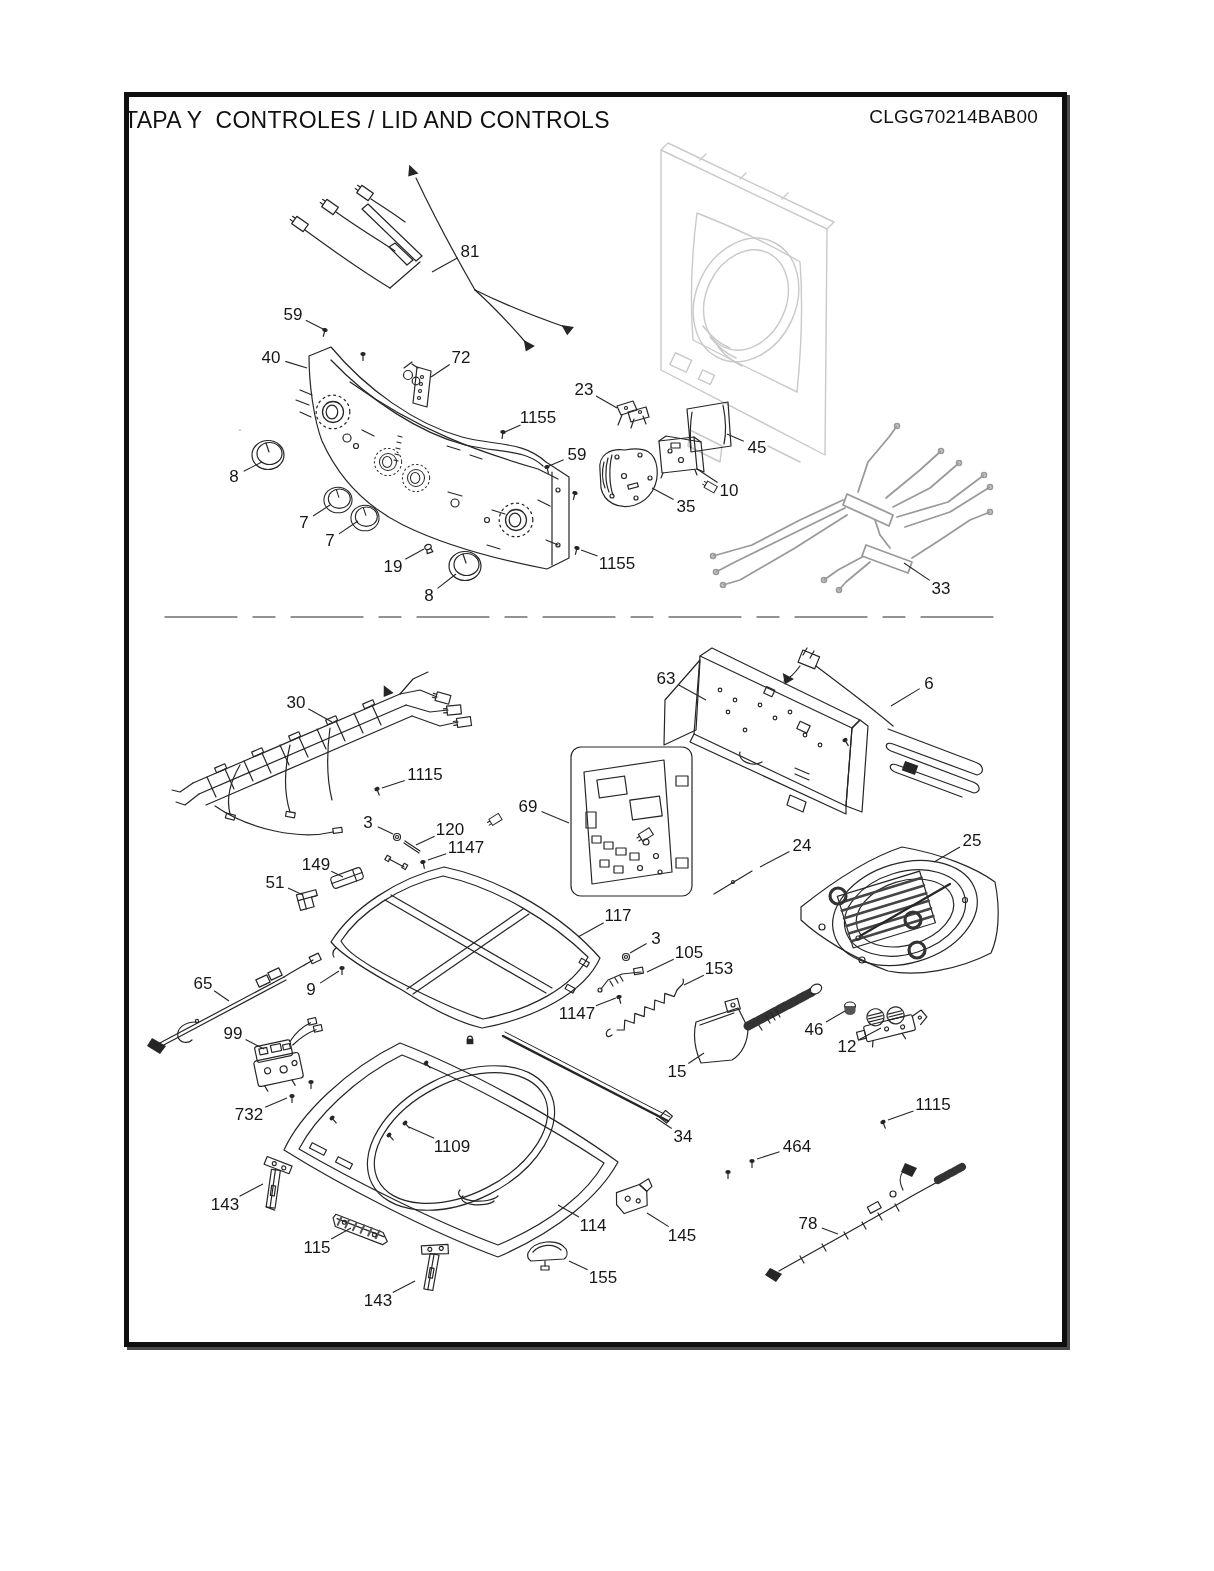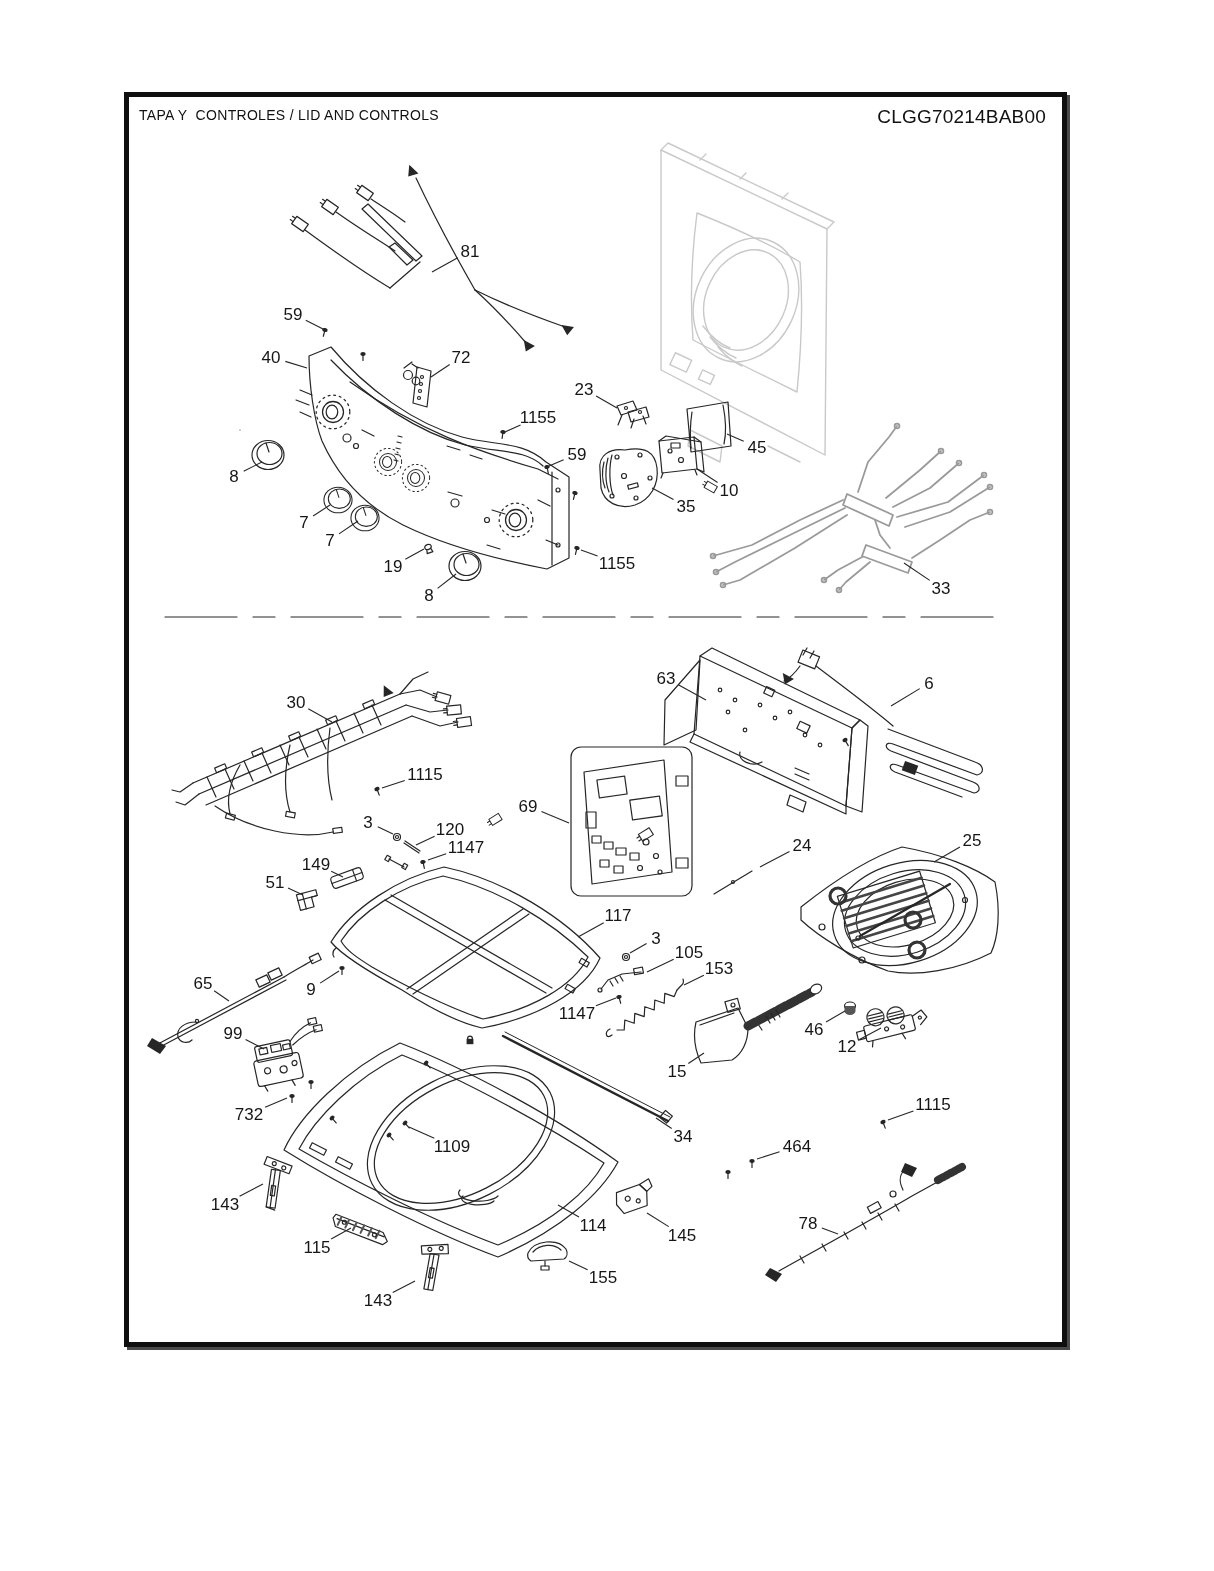--- a/index.html
+++ b/index.html
@@ -1,19 +1,19 @@
 <!DOCTYPE html>
 <html><head>
 <meta charset="utf-8">
 <style>
   html,body{margin:0;padding:0;background:#ffffff;}
   body{width:1214px;height:1571px;position:relative;font-family:"Liberation Sans",sans-serif;color:#111;overflow:hidden;}
   .frame{position:absolute;left:124px;top:92px;width:933px;height:1245px;border:5px solid #0f0f0f;box-shadow:3px 3px 0 #4a4a4a;background:#fff;}
-  .title{position:absolute;left:139px;top:107px;font-size:14px;letter-spacing:.3px;white-space:pre;}
-  .code{position:absolute;right:168px;top:106px;font-size:19px;letter-spacing:.2px;}
+  .title{position:absolute;left:124px;top:107px;font-size:23px;letter-spacing:.3px;white-space:pre;}
+  .code{position:absolute;right:176px;top:106px;font-size:19px;letter-spacing:.2px;}
   svg.art{position:absolute;left:0;top:0;width:1214px;height:1571px;}
   #callout-layer text{font-family:"Liberation Sans",sans-serif;}
 </style>
 </head>
 <body>
 
 <div class="frame"></div>
 <div class="title">TAPA Y  CONTROLES / LID AND CONTROLS</div>
 <div class="code">CLGG70214BAB00</div>
 

